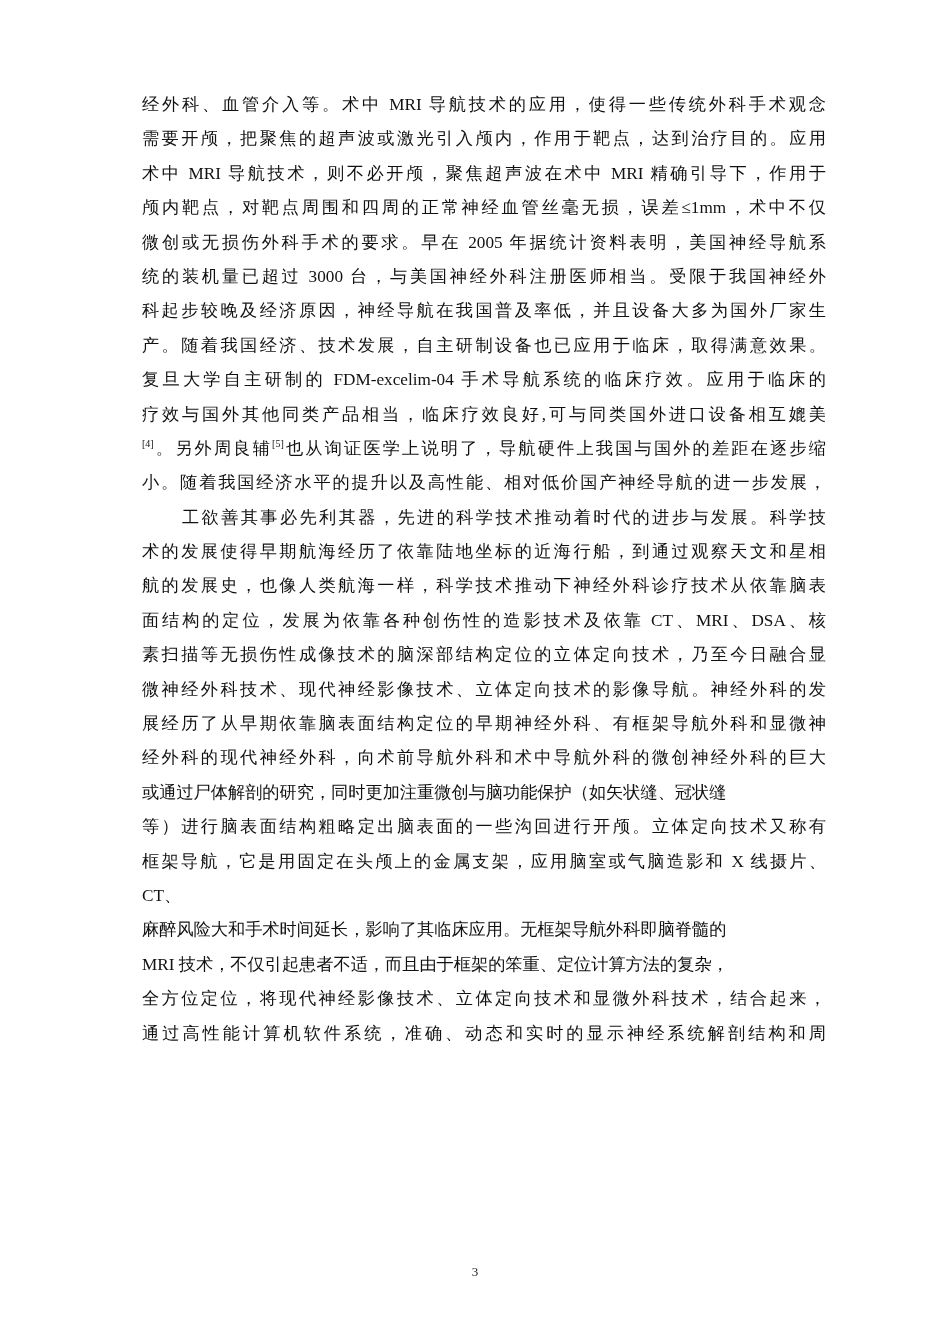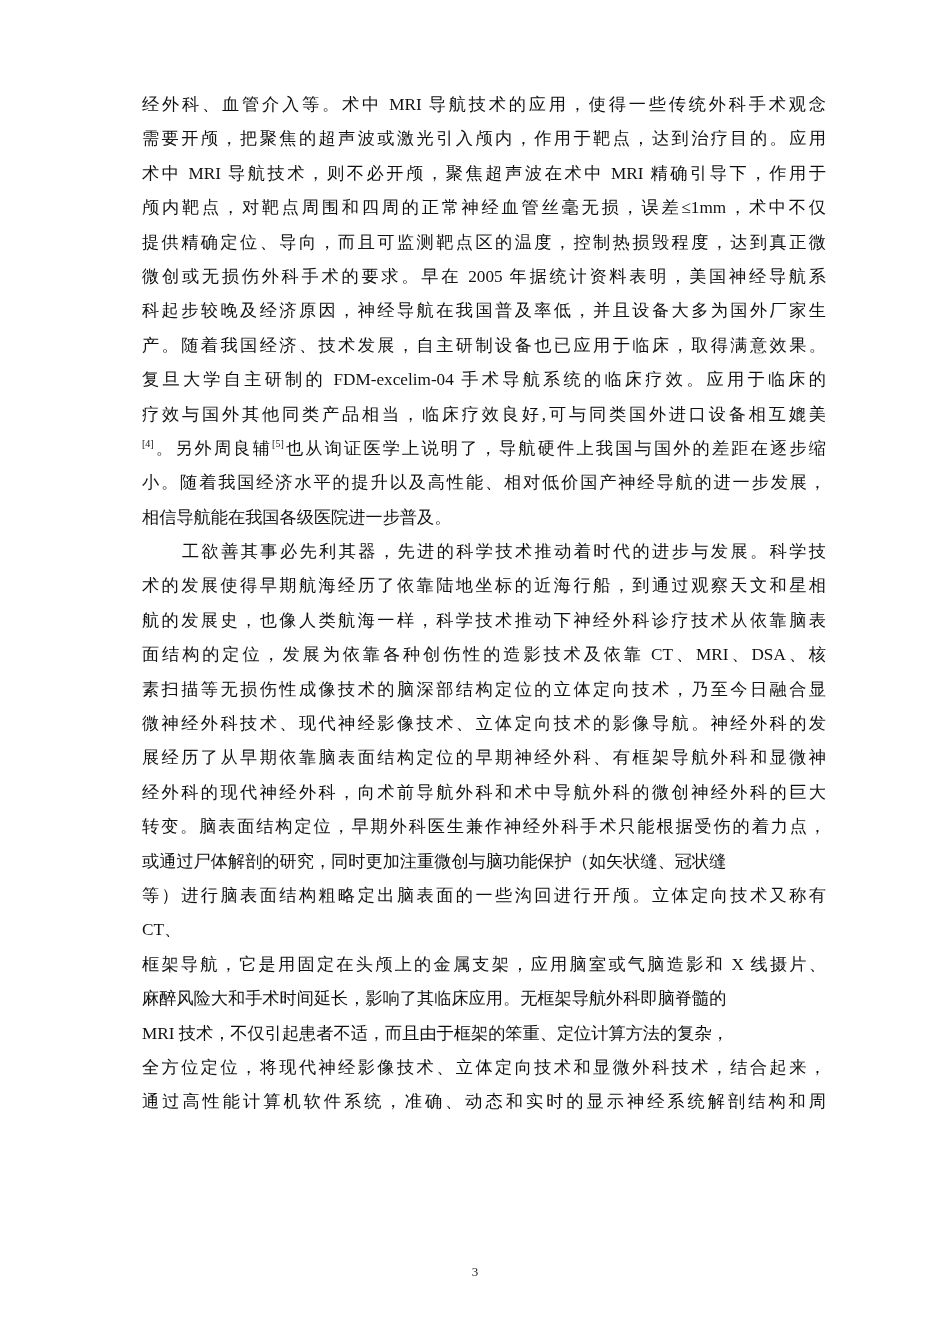--- a/index.html
+++ b/index.html
@@ -66,45 +66,43 @@
 <body>
 
 <div class="page">
   <div class="body-text">
 
     <div>
       <div class="line">经外科、血管介入等。术中 MRI 导航技术的应用，使得一些传统外科手术观念</div>
       <div class="line">需要开颅，把聚焦的超声波或激光引入颅内，作用于靶点，达到治疗目的。应用</div>
       <div class="line">术中 MRI 导航技术，则不必开颅，聚焦超声波在术中 MRI 精确引导下，作用于</div>
       <div class="line">颅内靶点，对靶点周围和四周的正常神经血管丝毫无损，误差≤1mm，术中不仅</div>
-      <div class="line">提供精确定位、导向，而且可监测靶点区的温度，控制热损毁程度，达到真正微</div>
       <div class="line">微创或无损伤外科手术的要求。早在 2005 年据统计资料表明，美国神经导航系</div>
+      <div class="line">统的装机量已超过 3000 台，与美国神经外科注册医师相当。受限于我国神经外</div>
       <div class="line">科起步较晚及经济原因，神经导航在我国普及率低，并且设备大多为国外厂家生</div>
       <div class="line">产。随着我国经济、技术发展，自主研制设备也已应用于临床，取得满意效果。</div>
       <div class="line">复旦大学自主研制的 FDM-excelim-04 手术导航系统的临床疗效。应用于临床的</div>
       <div class="line">疗效与国外其他同类产品相当，临床疗效良好,可与同类国外进口设备相互媲美</div>
       <div class="line"><sup class="ref">[4]</sup><span>。另外周良辅</span><sup class="ref">[5]</sup><span>也从询证医学上说明了，导航硬件上我国与国外的差距在逐步缩</span></div>
       <div class="line">小。随着我国经济水平的提升以及高性能、相对低价国产神经导航的进一步发展，</div>
-      <div class="line last">相信导航能在我国各级医院进一步普及。</div>
     </div>
 
     <div>
       <div class="line indent">工欲善其事必先利其器，先进的科学技术推动着时代的进步与发展。科学技</div>
       <div class="line">术的发展使得早期航海经历了依靠陆地坐标的近海行船，到通过观察天文和星相</div>
       <div class="line">航的发展史，也像人类航海一样，科学技术推动下神经外科诊疗技术从依靠脑表</div>
       <div class="line">面结构的定位，发展为依靠各种创伤性的造影技术及依靠 CT、MRI、DSA、核</div>
       <div class="line">素扫描等无损伤性成像技术的脑深部结构定位的立体定向技术，乃至今日融合显</div>
       <div class="line">微神经外科技术、现代神经影像技术、立体定向技术的影像导航。神经外科的发</div>
       <div class="line">展经历了从早期依靠脑表面结构定位的早期神经外科、有框架导航外科和显微神</div>
       <div class="line">经外科的现代神经外科，向术前导航外科和术中导航外科的微创神经外科的巨大</div>
-      <div class="line">转变。脑表面结构定位，早期外科医生兼作神经外科手术只能根据受伤的着力点，</div>
       <div class="line short">或通过尸体解剖的研究，同时更加注重微创与脑功能保护（如矢状缝、冠状缝</div>
       <div class="line">等）进行脑表面结构粗略定出脑表面的一些沟回进行开颅。立体定向技术又称有</div>
+      <div class="line">框架导航，它是用固定在头颅上的金属支架，应用脑室或气脑造影和 X 线摄片、</div>
       <div class="line short">CT、</div>
-      <div class="line">框架导航，它是用固定在头颅上的金属支架，应用脑室或气脑造影和 X 线摄片、</div>
       <div class="line short">麻醉风险大和手术时间延长，影响了其临床应用。无框架导航外科即脑脊髓的</div>
       <div class="line short">MRI 技术，不仅引起患者不适，而且由于框架的笨重、定位计算方法的复杂，</div>
       <div class="line">全方位定位，将现代神经影像技术、立体定向技术和显微外科技术，结合起来，</div>
       <div class="line">通过高性能计算机软件系统，准确、动态和实时的显示神经系统解剖结构和周</div>
     </div>
 
   </div>
 
   <div class="page-number">3</div>
 </div>

